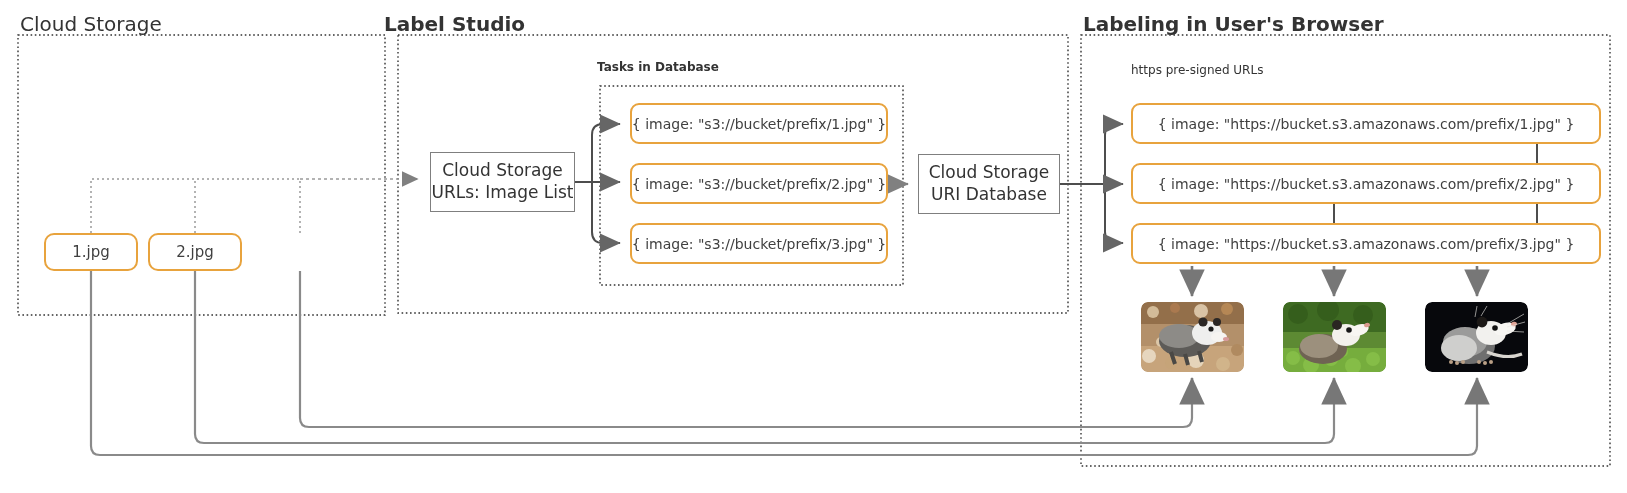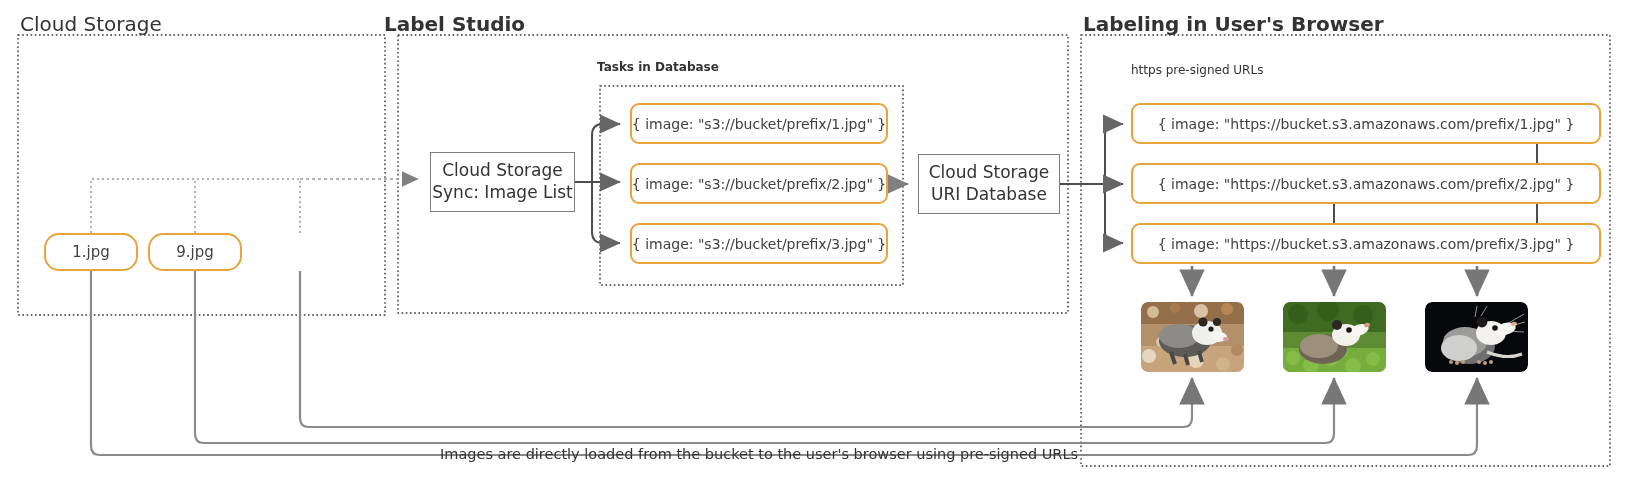--- a/index.html
+++ b/index.html
@@ -9,21 +9,21 @@
   svg.layer{position:absolute;left:0;top:0;width:1627px;height:493px;}
 
   .panel-title{position:absolute;font-size:20px;color:#333;white-space:nowrap;line-height:1;}
   .sub-title{position:absolute;font-size:12px;color:#333;white-space:nowrap;line-height:1;}
   .sub-title.bold{font-weight:bold;font-size:12px;}
 
   .node{position:absolute;box-sizing:border-box;display:flex;align-items:center;
         justify-content:center;text-align:center;}
   .orange-box{border:2px solid #E8A33D;border-radius:9px;background:#fff;
               font-size:14px;color:#3f3f3f;white-space:nowrap;}
-  .orange-box.file{border-radius:15px;font-size:15px;}
+  .orange-box.file{border-radius:10px;font-size:15px;}
   .grey-box{border:1.6px solid #7f7f7f;background:#fff;font-size:17px;color:#333;
             line-height:1.28;border-radius:0;}
   .grey-box span{display:block;}
 
   .caption{position:absolute;font-size:14.5px;color:#333;white-space:nowrap;}
 
   .photo{position:absolute;border-radius:7px;overflow:hidden;box-sizing:border-box;}
   .photo svg{display:block;width:100%;height:100%;}
 </style>
 </head>
@@ -113,25 +113,25 @@
   </svg>
 
   <div class="panel-title" style="left:20px;top:14px;">Cloud Storage</div>
   <div class="panel-title" style="left:384px;top:14px;font-weight:bold;">Label Studio</div>
   <div class="panel-title" style="left:1083px;top:14px;font-weight:bold;">Labeling in User's Browser</div>
 
   <div class="sub-title bold" style="left:597px;top:61px;">Tasks in Database</div>
   <div class="sub-title" style="left:1131px;top:64px;">https pre-signed URLs</div>
 
   <div class="node orange-box file" style="left:44px;top:233px;width:94px;height:38px;">1.jpg</div>
-  <div class="node orange-box file" style="left:148px;top:233px;width:94px;height:38px;">9.jpg</div>
+  <div class="node orange-box file" style="left:148px;top:233px;width:94px;height:38px;">2.jpg</div>
 
   <div class="node grey-box" style="left:430px;top:152px;width:145px;height:60px;flex-direction:column;">
     <span>Cloud Storage</span>
-    <span>Sync: Image List</span>
+    <span>URLs: Image List</span>
   </div>
   <div class="node grey-box" style="left:918px;top:154px;width:142px;height:60px;flex-direction:column;">
     <span>Cloud Storage</span>
     <span>URI Database</span>
   </div>
 
   <div class="node orange-box" style="left:630px;top:103px;width:258px;height:41px;">{ image: "s3://bucket/prefix/1.jpg" }</div>
   <div class="node orange-box" style="left:630px;top:163px;width:258px;height:41px;">{ image: "s3://bucket/prefix/2.jpg" }</div>
   <div class="node orange-box" style="left:630px;top:223px;width:258px;height:41px;">{ image: "s3://bucket/prefix/3.jpg" }</div>
 
@@ -225,15 +225,14 @@
             <circle cx="32" cy="61" r="2"></circle>
             <circle cx="38" cy="60" r="2"></circle>
           <circle cx="54" cy="60" r="2"></circle>
             <circle cx="60" cy="61" r="2"></circle>
             <circle cx="66" cy="60" r="2"></circle>
         </g>
       </g>
     </svg>
   </div>
 
-  <div class="caption" style="left:440px;top:446px;">Images are directly loaded from the bucket to the user's browser using pre-signed URLs</div>
 
 </div>
 
 </body></html>

